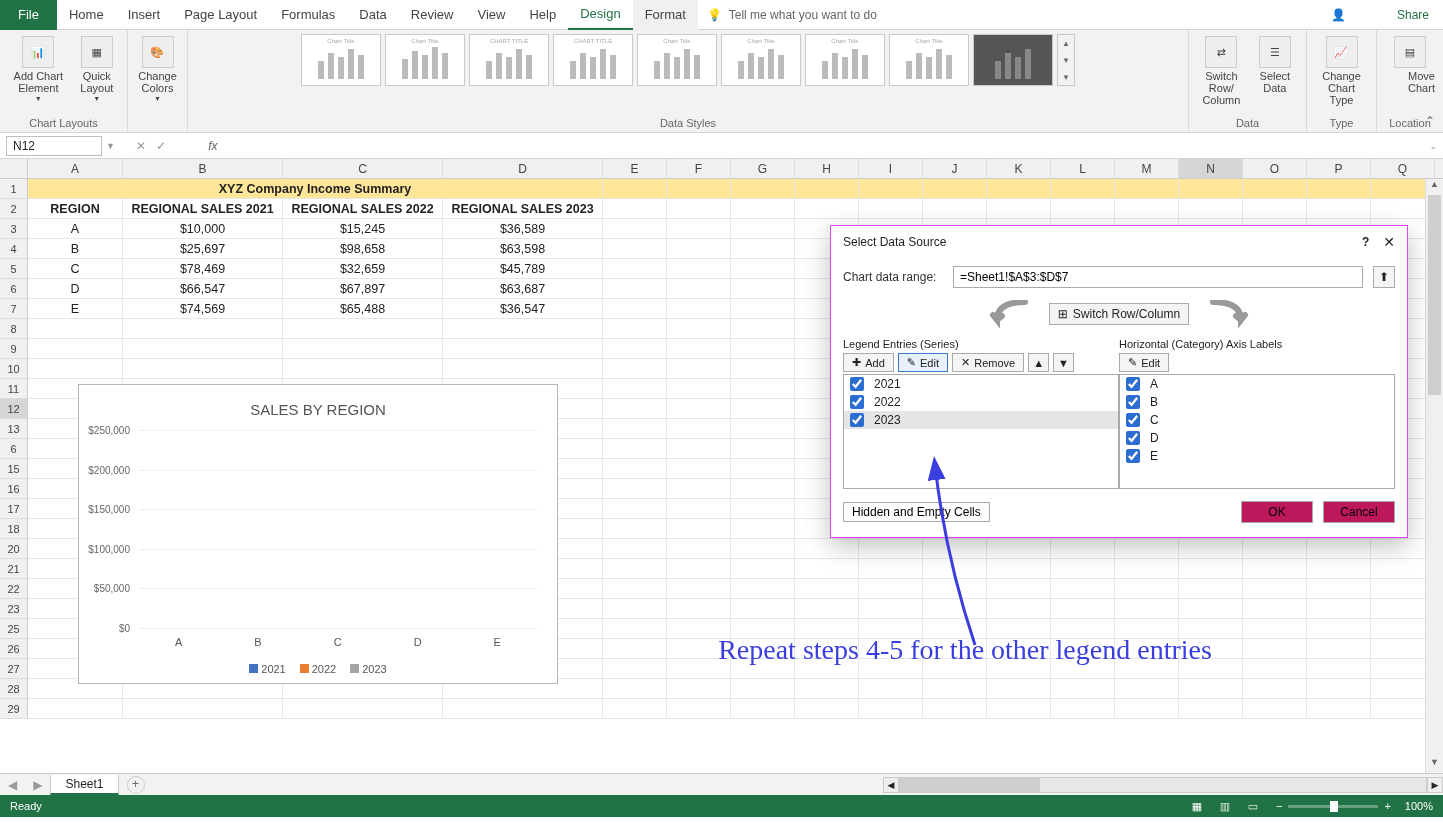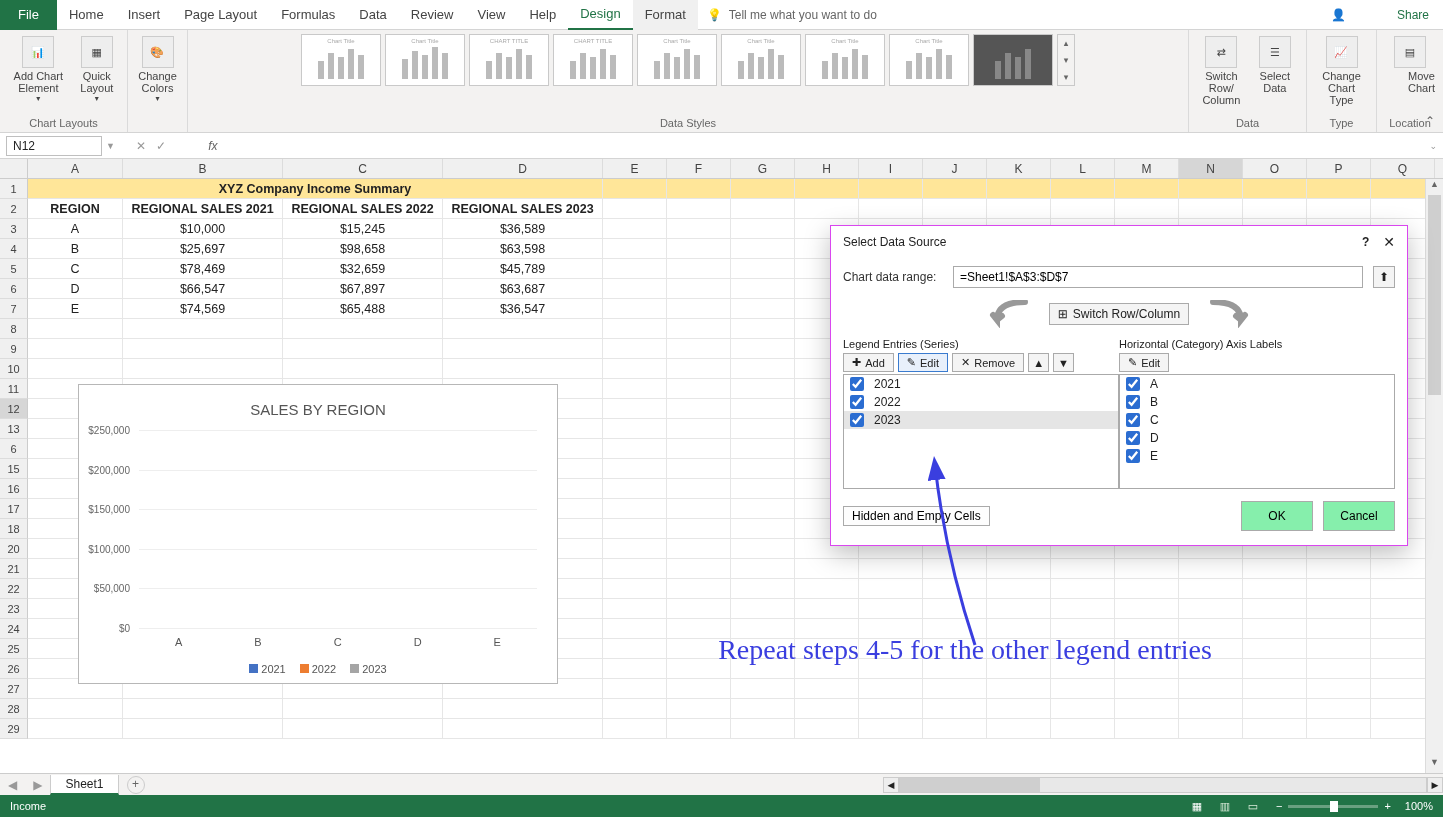--- a/index.html
+++ b/index.html
@@ -89,21 +89,21 @@
 .panel-toolbar{display:flex; gap:4px; margin-bottom:2px;}
 .tb-btn{ border:1px solid #aaa; background:#f4f4f4; padding:2px 8px; font-size:11px; display:flex; align-items:center; gap:4px;}
 .tb-btn.active{ border:1px solid #3a7bcf; background:#e8f0fb;}
 .tb-btn.icon-only{padding:2px 4px;}
 .list-box{ border:1px solid #aaa; height:115px; background:#fff; overflow:auto;}
 .list-item{ display:flex; align-items:center; gap:10px; padding:2px 6px; font-size:12px;}
 .list-item.sel{ background:#e5e5e5;}
 .list-item input[type=checkbox]{ width:14px; height:14px; accent-color:#2b6dd1;}
 .dialog-foot{ display:flex; align-items:center; padding-top:12px;}
 .foot-spacer{flex:1;}
-.btn{ width:72px; height:30px; border:1px solid #aaa; background:#86efac; font-size:12px;}
+.btn{ width:72px; height:22px; border:1px solid #aaa; background:#be185d; font-size:12px;}
 .btn + .btn{margin-left:10px;}
 .hidden-btn{border:1px solid #aaa; background:#fdfdfd; padding:2px 8px; font-size:12px;}
 
 
 .annotation-arrow{ position:absolute; left:925px; top:455px; pointer-events:none;}
 .annotation-text{ position:absolute; left:700px; top:632px; font-family:"Segoe Script","Comic Sans MS",cursive; color:#3a3edf; font-size:28px; line-height:1.3; text-align:center; width:530px;}
 
 
 .sheet-tabs{ height:22px; border-top:1px solid #ccc; display:flex; align-items:center; background:#f3f2f1; font-size:12px;}
 .tab-nav{ padding:0 8px; color:#999;}
@@ -734,40 +734,20 @@
         <div class="cell col-n"></div>
         <div class="cell col-n"></div>
         <div class="cell col-n"></div>
         <div class="cell col-n"></div>
         <div class="cell col-n"></div>
         <div class="cell col-n"></div>
         <div class="cell col-n"></div>
       </div>
       <div class="row ">
         <div class="row-h">23</div>
-        <div class="cell col-A"></div>
-        <div class="cell col-B"></div>
-        <div class="cell col-C"></div>
-        <div class="cell col-D"></div>
-        <div class="cell col-n"></div>
-        <div class="cell col-n"></div>
-        <div class="cell col-n"></div>
-        <div class="cell col-n"></div>
-        <div class="cell col-n"></div>
-        <div class="cell col-n"></div>
-        <div class="cell col-n"></div>
-        <div class="cell col-n"></div>
-        <div class="cell col-n"></div>
-        <div class="cell col-n"></div>
-        <div class="cell col-n"></div>
-        <div class="cell col-n"></div>
-        <div class="cell col-n"></div>
-      </div>
-      <div class="row ">
-        <div class="row-h">24</div>
         <div class="cell col-A"></div>
         <div class="cell col-B"></div>
         <div class="cell col-C"></div>
         <div class="cell col-D"></div>
         <div class="cell col-n"></div>
         <div class="cell col-n"></div>
         <div class="cell col-n"></div>
         <div class="cell col-n"></div>
         <div class="cell col-n"></div>
         <div class="cell col-n"></div>
@@ -1071,21 +1051,21 @@
   <div class="hscroll">
     <div class="hs-btn">◀</div>
     <div class="hs-track">
         <div class="hs-thumb"></div>
       </div>
     <div class="hs-btn">▶</div>
   </div>
 </div>
 
 <div class="statusbar">
-  <span>Income</span>
+  <span>Ready</span>
   <span class="spacer"></span>
   <div class="view-icons">
     <span class="view-icon active">▦</span>
     <span class="view-icon">▥</span>
     <span class="view-icon">▭</span>
   </div>
   <div class="zoom-slider">
     <span>−</span>
     <div class="slider-track">
         <div class="slider-thumb"></div>

